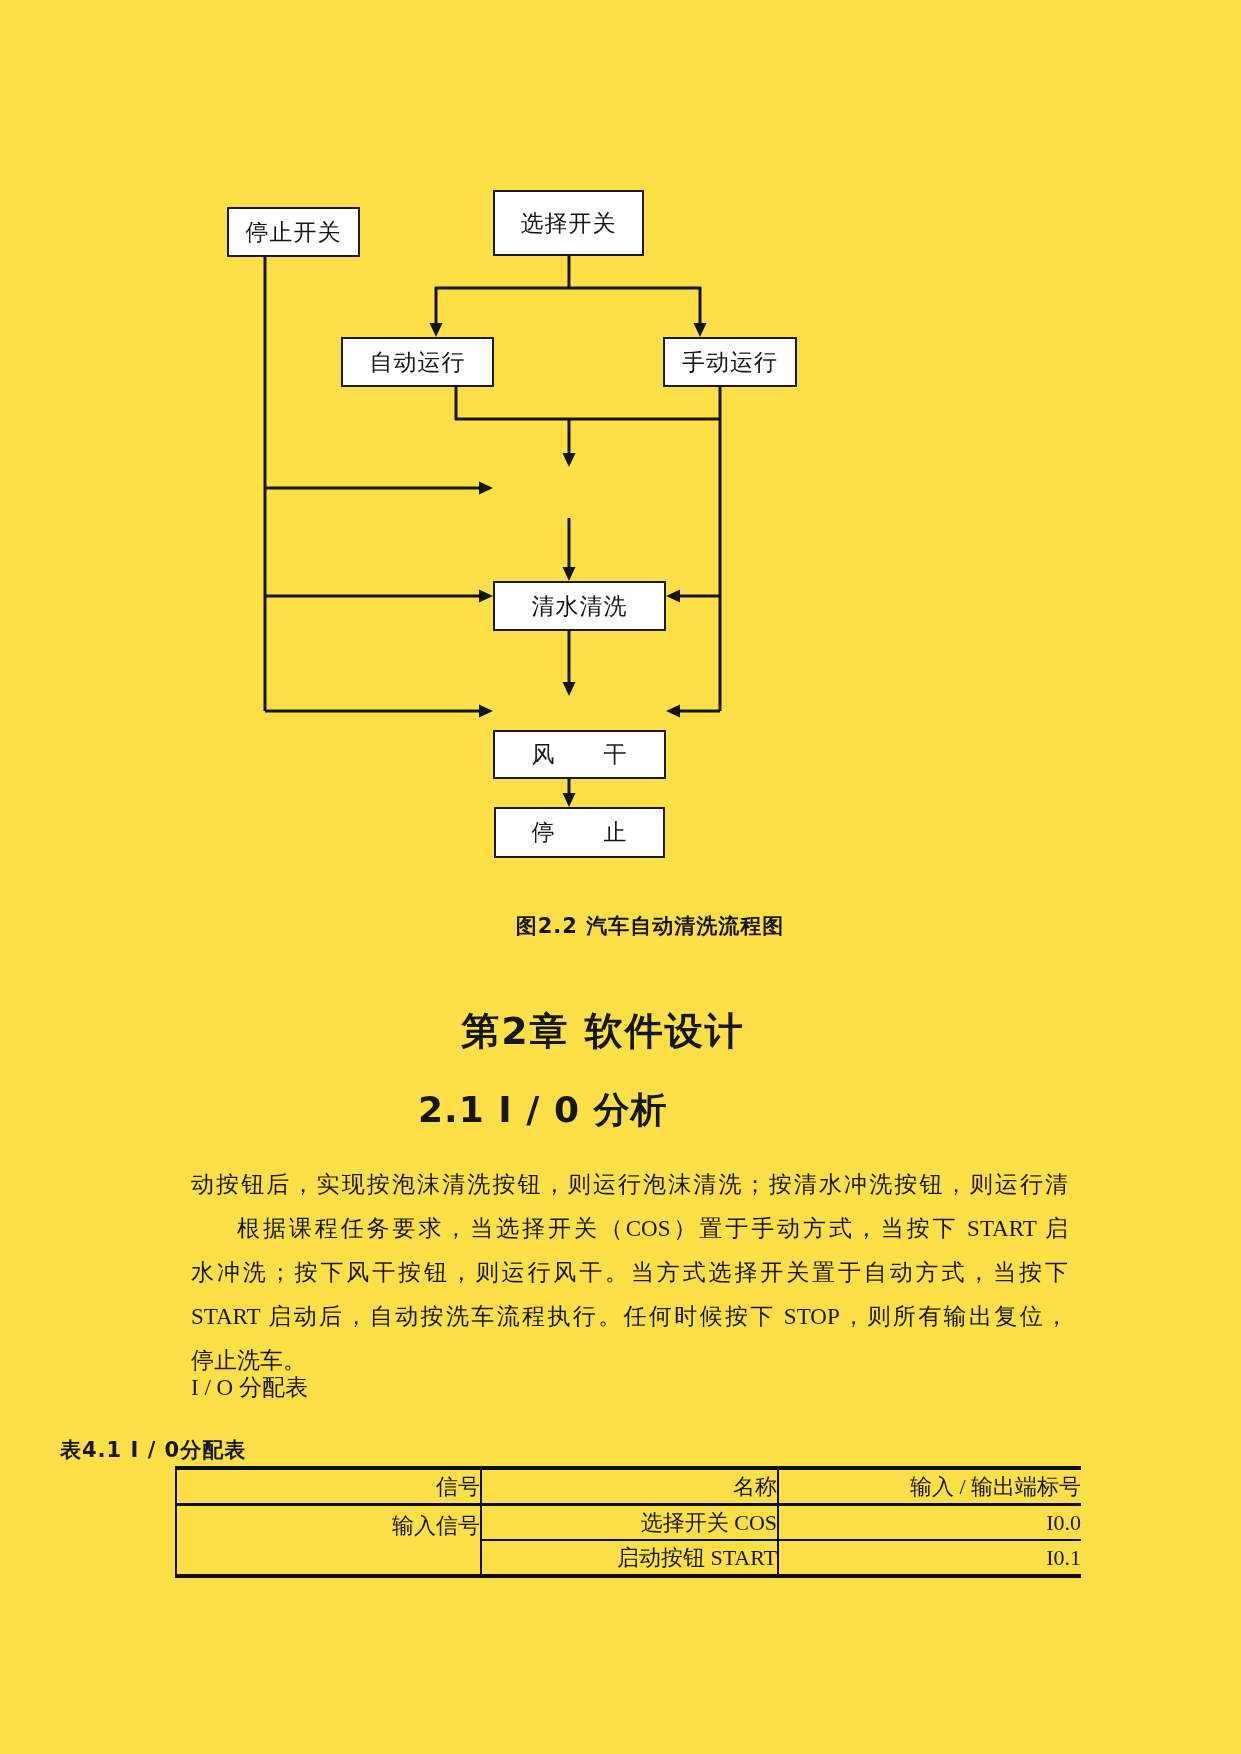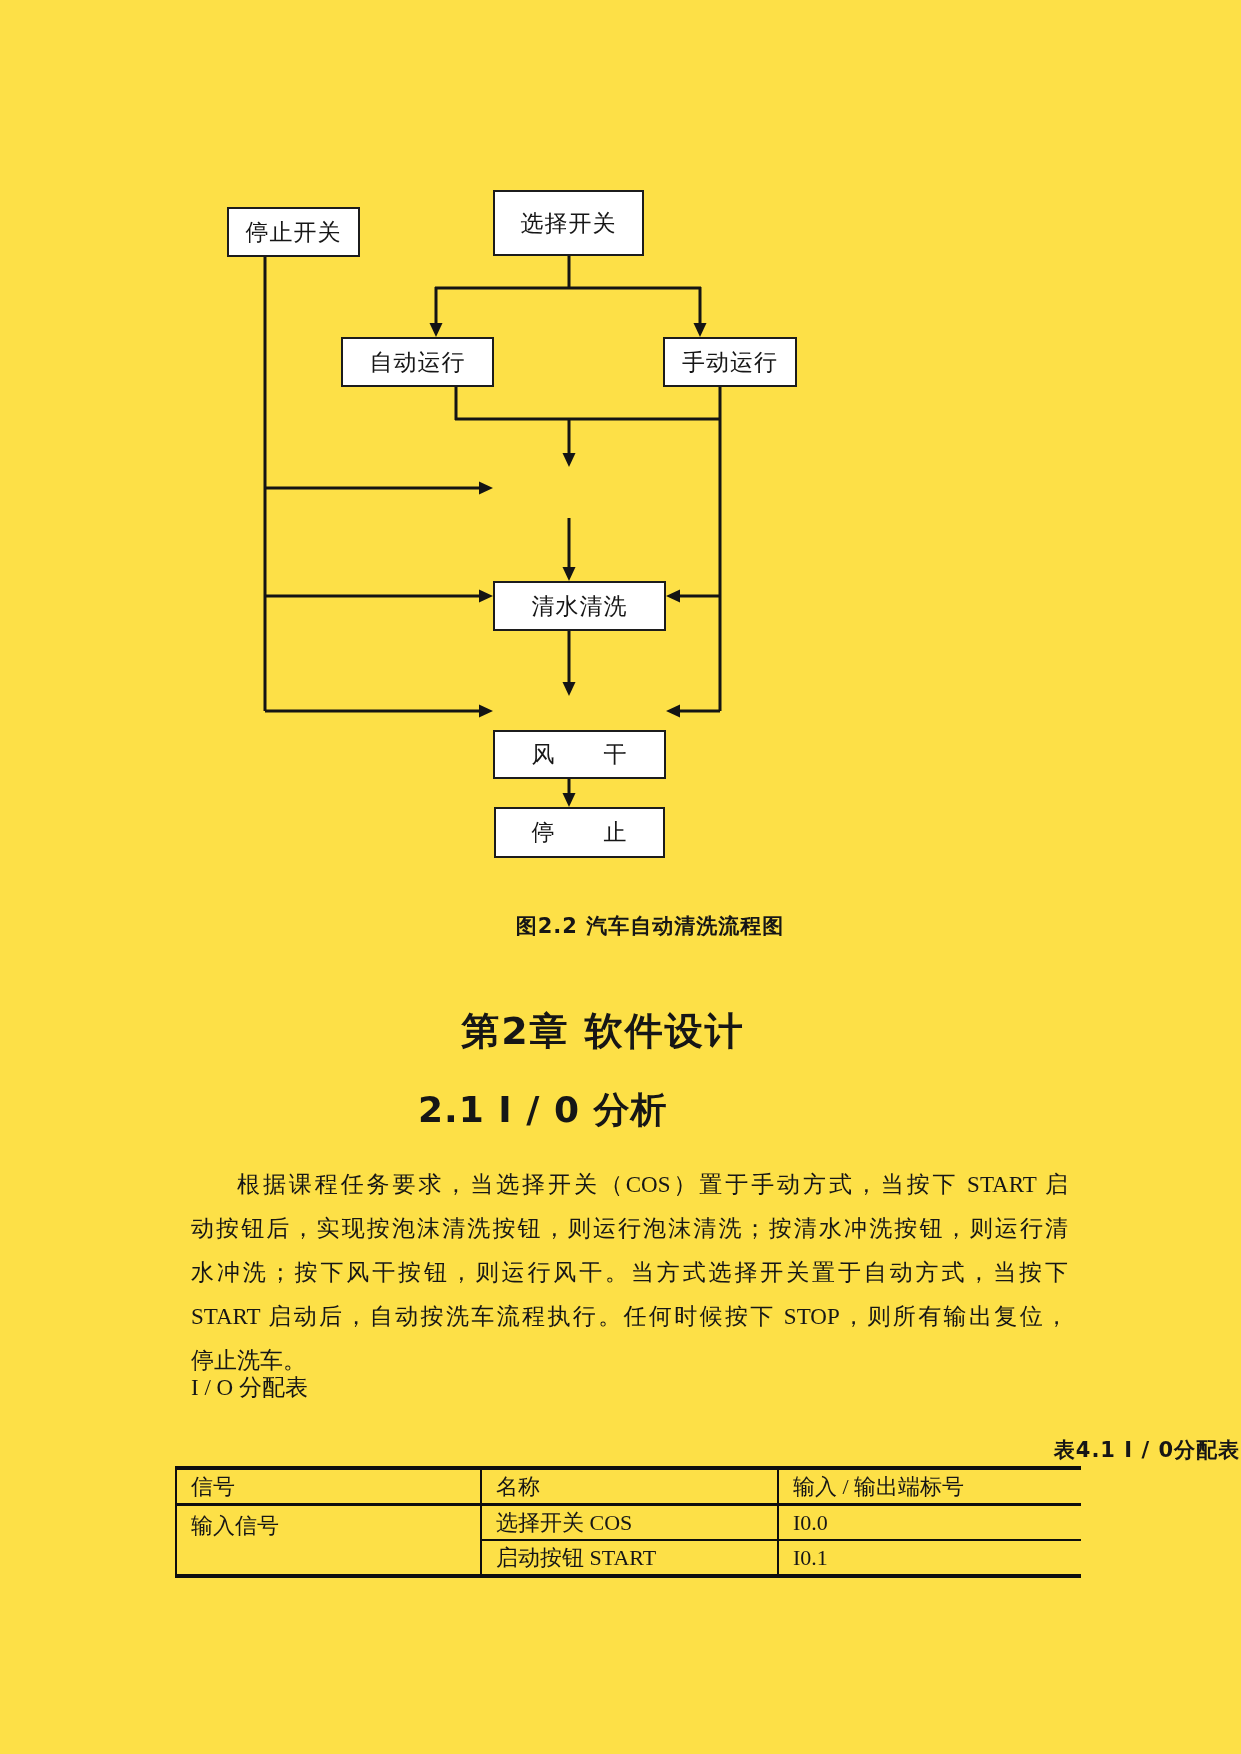--- a/index.html
+++ b/index.html
@@ -66,40 +66,40 @@
   .body-text .just { text-align: justify; text-align-last: justify; }
   .body-text .indent { text-indent: 46px; }
   .io-label {
     position: absolute;
     left: 191px; top: 1372px;
     font-size: 23px;
   }
   .table-caption {
     position: absolute;
     left: 60px; top: 1436px; width: 1180px;
-    text-align: right;
+    text-align: left;
     font-family: "DejaVu Sans", "Liberation Sans", sans-serif;
     font-weight: bold;
     font-size: 21px;
     letter-spacing: 1px;
   }
   table.io-table {
     position: absolute;
     left: 175px; top: 1466px;
     width: 905px;
     border-collapse: collapse;
     table-layout: fixed;
     font-size: 22px;
     border-top: 4px solid #0e0e0e;
     border-bottom: 4px solid #0e0e0e;
     border-left: 2px solid #0e0e0e;
   }
   table.io-table th, table.io-table td {
     font-weight: normal;
-    text-align: left;
+    text-align: right;
     padding: 0 0 0 14px;
     height: 33px;
     vertical-align: middle;
     white-space: nowrap;
     overflow: hidden;
   }
   table.io-table th { border-bottom: 3px solid #0e0e0e; }
   .col-sep { border-left: 2px solid #0e0e0e; }
   td.row-sep { border-bottom: 2px solid #0e0e0e; }
 </style>
@@ -151,22 +151,22 @@
   <div class="node" style="left:493px; top:696px; width:173px; height:49px;margin-top:34px;">风　　干</div>
   <div class="node" style="left:494px; top:807px; width:171px; height:51px;">停　　止</div>
 
   <div class="fig-caption">图2.2 汽车自动清洗流程图</div>
 
   <div class="chapter-title">第2章 软件设计</div>
 
   <div class="section-title">2.1 I / 0 分析</div>
 
   <div class="body-text">
+    <div class="line just">动按钮后，实现按泡沫清洗按钮，则运行泡沫清洗；按清水冲洗按钮，则运行清</div>
     <div class="line just indent">根据课程任务要求，当选择开关（COS）置于手动方式，当按下 START 启</div>
-    <div class="line just">动按钮后，实现按泡沫清洗按钮，则运行泡沫清洗；按清水冲洗按钮，则运行清</div>
     <div class="line just">水冲洗；按下风干按钮，则运行风干。当方式选择开关置于自动方式，当按下</div>
     <div class="line just">START 启动后，自动按洗车流程执行。任何时候按下 STOP，则所有输出复位，</div>
     <div class="line">停止洗车。</div>
   </div>
 
   <div class="io-label">I / O 分配表</div>
 
   <div class="table-caption">表4.1 I / 0分配表</div>
 
   <table class="io-table">

